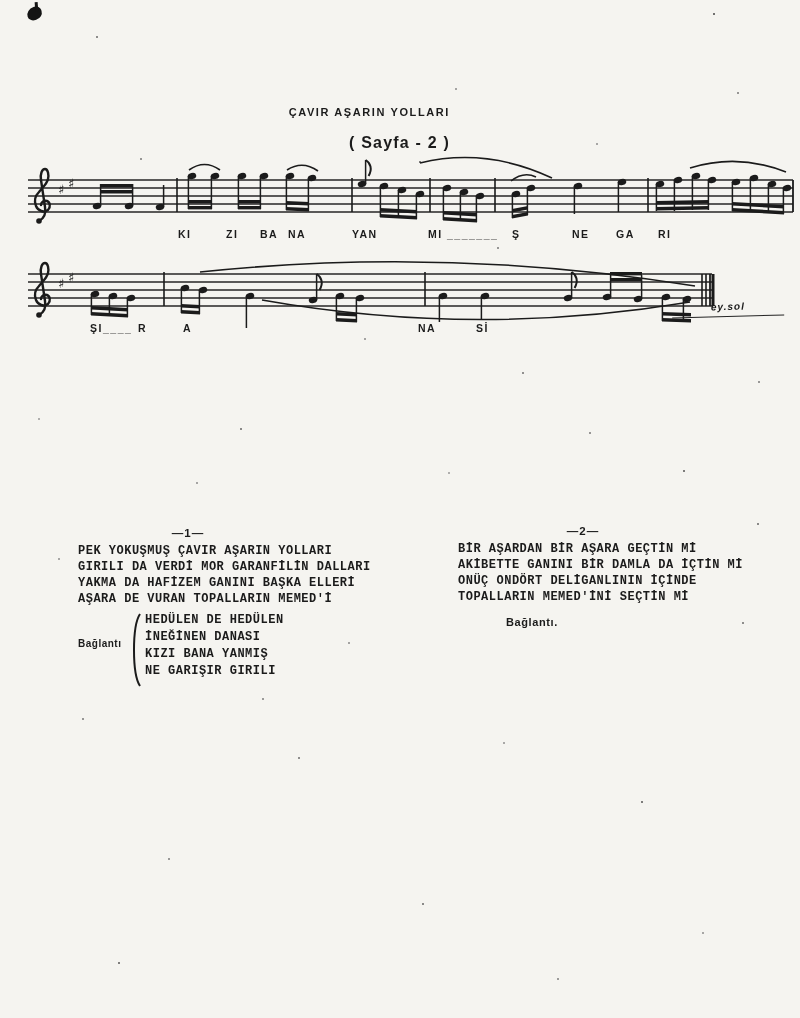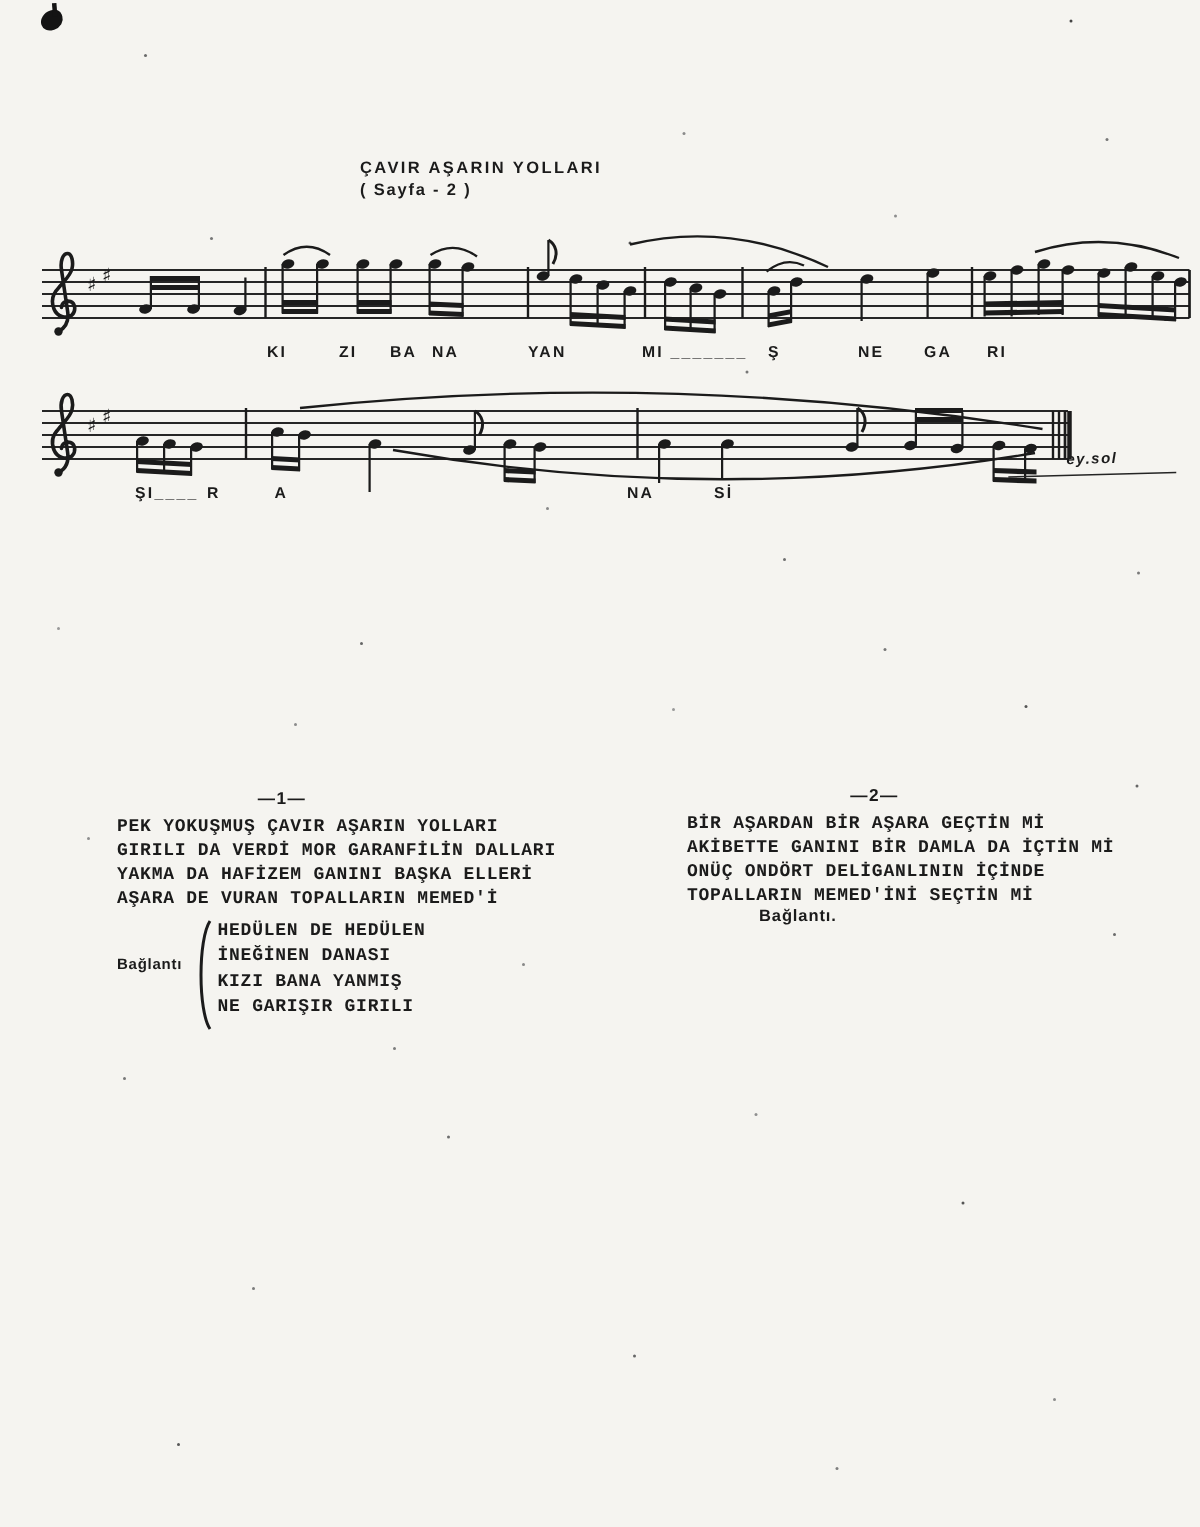--- a/index.html
+++ b/index.html
@@ -18,39 +18,39 @@
       737px 92px 0 0 #777, 140px 158px 0 0 #777, 419px 161px 0 0 #555,
       596px 143px 0 0 #8d8d8d, 364px 338px 0 0 #888, 522px 372px 0 0 #6f6f6f,
       758px 381px 0 0 #7a7a7a, 240px 428px 0 0 #666, 589px 432px 0 0 #777,
       683px 470px 0 0 #555, 196px 482px 0 0 #8b8b8b, 448px 472px 0 0 #999,
       757px 523px 0 0 #666, 58px 558px 0 0 #8e8e8e, 742px 622px 0 0 #6b6b6b,
       348px 642px 0 0 #888, 262px 698px 0 0 #7c7c7c, 82px 718px 0 0 #777,
       298px 757px 0 0 #6d6d6d, 503px 742px 0 0 #8f8f8f, 641px 801px 0 0 #555,
       168px 858px 0 0 #7b7b7b, 422px 903px 0 0 #666, 702px 932px 0 0 #8c8c8c,
       118px 962px 0 0 #575757, 557px 978px 0 0 #7e7e7e, 38px 418px 0 0 #999,
       776px 212px 0 0 #444, 497px 247px 0 0 #777;}
-  .title-block{position:absolute;left:240px;top:106px;width:210px;text-align:left;}
+  .title-block{position:absolute;left:240px;top:106px;width:210px;text-align:right;}
   .song-title{font-size:11px;font-weight:bold;letter-spacing:1.6px;white-space:nowrap;}
-  .song-subtitle{font-size:11px;font-weight:bold;letter-spacing:1.2px;margin-top:3px;}
+  .song-subtitle{font-size:16px;font-weight:bold;letter-spacing:1.2px;margin-top:16px;}
   #score-svg{position:absolute;left:0;top:0;}
   .signature{position:absolute;left:672px;top:301px;width:112px;height:15px;
     text-align:center;font-size:10px;font-style:italic;font-weight:bold;
     border-bottom:1.5px solid #242424;transform:rotate(-1.5deg);letter-spacing:1px;}
   .verse{position:absolute;}
   .verse-1{left:78px;top:527px;width:300px;}
   .verse-2{left:458px;top:525px;width:320px;}
   .verse-heading{font-size:11.5px;font-weight:bold;letter-spacing:1px;text-align:center;margin-bottom:4px;}
   .verse-1 .verse-heading{width:220px;}
   .verse-2 .verse-heading{width:250px;}
   .vline{font-size:12px;font-weight:bold;letter-spacing:0.5px;line-height:16px;white-space:nowrap;font-family:Liberation Mono, monospace;}
   .baglanti-row{display:flex;align-items:flex-start;margin-top:5px;}
   .baglanti-label{font-size:10px;font-weight:bold;width:52px;padding-top:26px;letter-spacing:0.5px;}
   .brace-svg{flex:0 0 12px;margin-right:3px;}
   .bracket-lines .vline{line-height:17px;}
-  .baglanti-footer{font-size:11px;font-weight:bold;margin-left:48px;letter-spacing:0.6px;}
+  .baglanti-footer{font-size:11px;font-weight:bold;margin-top:11px;margin-left:48px;letter-spacing:0.6px;}
 </style>
 </head>
 <body>
 
 <div class="page">
 
   <div class="ink-blot"></div>
   <div class="specks"></div>
 
   <div class="title-block">

